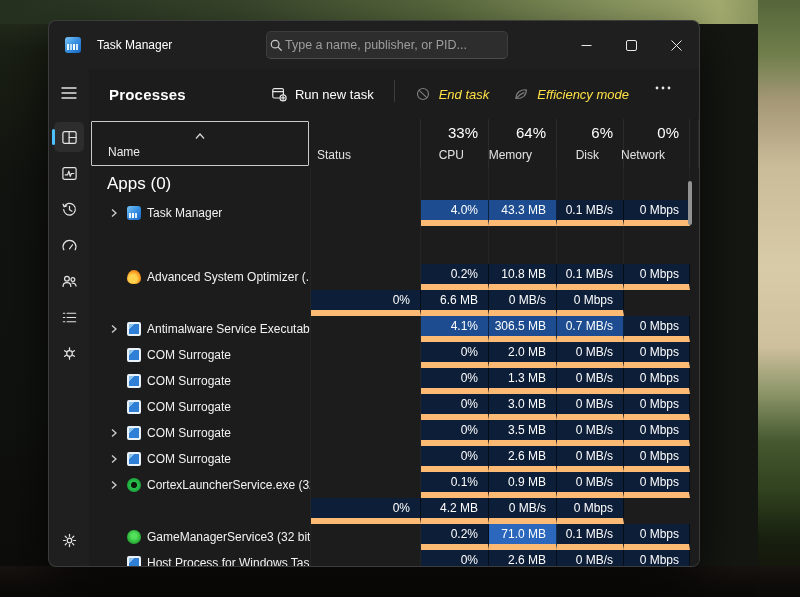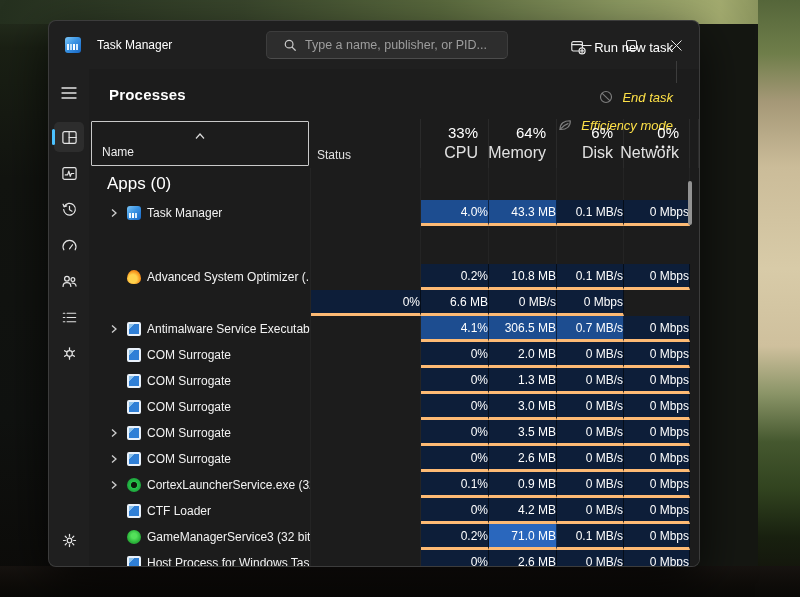--- a/index.html
+++ b/index.html
@@ -26,21 +26,21 @@
 
   
   .titlebar{height:48px;display:flex;align-items:center;padding-left:16px;position:relative;}
   .app-icon{width:16px;height:16px;border-radius:3px;position:relative;flex:0 0 16px;
     background:linear-gradient(135deg,#7cc6f7 0%,#3b94e4 45%,#1766c4 100%);}
   .app-icon::after{content:"";position:absolute;left:2px;bottom:3px;width:12px;height:6px;
     background:linear-gradient(90deg,#eaf5ff 0 2px,transparent 2px 3px,#bfe0fa 3px 5px,transparent 5px 6px,#ffffff 6px 8px,transparent 8px 9px,#d4ebfd 9px 11px,transparent 11px);}
   .win-title{margin-left:16px;font-size:12px;color:#ffffff;}
   .searchbox{position:absolute;left:217px;top:10px;width:242px;height:28px;border-radius:5px;
     background:#2d2d2d;border:1px solid #3d3d3d;border-bottom-color:#4c4c4c;
-    display:flex;align-items:center;padding:0 16px;gap:8px;}
+    display:flex;align-items:center;padding:0 2px;gap:2px;}
   .searchbox input{flex:1;background:transparent;border:none;outline:none;
     font-family:inherit;font-size:12.5px;color:#e6e6e6;}
   .searchbox input::placeholder{color:#9d9d9d;}
   .win-controls{position:absolute;right:0;top:0;height:48px;display:flex;align-items:center;}
   .wc{width:45px;height:34px;display:flex;align-items:center;justify-content:center;color:#e8e8e8;}
 
   
   .window-body{display:flex;height:497px;}
 
   
@@ -51,61 +51,61 @@
   .side-item .tile{width:30px;height:30px;border-radius:5px;display:flex;align-items:center;justify-content:center;}
   .side-item.selected .tile{background:#2d2d2d;}
   .side-item.selected .pill{position:absolute;left:3px;top:10px;width:3px;height:16px;border-radius:2px;background:var(--accent);}
   .side-settings{position:absolute;bottom:10px;left:0;width:40px;height:32px;display:flex;align-items:center;justify-content:center;}
   .sidebar svg{stroke:#e4e4e4;fill:none;stroke-width:1.3;stroke-linecap:round;stroke-linejoin:round;}
 
   
   .main{flex:1;position:relative;background:#1c1c1c;}
   .command-bar{height:50px;display:flex;align-items:center;padding:0 18px 0 20px;}
   .page-title{font-size:15px;font-weight:700;color:#ffffff;letter-spacing:.2px;}
-  .cmd-actions{margin-left:auto;display:flex;align-items:flex-end;flex-direction:column;}
+  .cmd-actions{margin-left:auto;display:flex;align-items:flex-start;gap:8px;}
   .cmd-btn{display:flex;align-items:center;gap:8px;font-size:13px;padding:6px 8px;border-radius:4px;
     background:transparent;border:none;font-family:inherit;}
   .cmd-btn.enabled{color:#ffffff;}
   .cmd-btn.disabled{color:#fde047;font-style:italic;}
   .cmd-btn svg{fill:none;stroke-width:1.3;stroke-linecap:round;stroke-linejoin:round;}
   .cmd-btn.enabled svg{stroke:#e8e8e8;}
   .cmd-btn.disabled svg{stroke:#7c7c7c;}
   .vsep{width:1px;height:22px;background:#3c3c3c;margin:0 4px;}
   .more-btn{padding:6px 10px;background:transparent;border:none;display:flex;align-items:center;}
 
   
   .table{position:absolute;top:50px;left:0;right:0;bottom:0;overflow:hidden;}
   .grid-cols{display:grid;grid-template-columns:222px 110px 68px 68px 67px 66px 1fr;}
   .thead{height:49px;}
   .th{border-right:1px solid #2a2a2a;position:relative;}
   .th-name{margin:2px;border:1px solid #c9c9c9;border-radius:1px;}
   .th-name .caret{position:absolute;top:4px;left:50%;transform:translateX(-50%);}
-  .th-name .lbl{position:absolute;left:10px;bottom:6px;font-size:12px;color:#ececec;}
+  .th-name .lbl{position:absolute;left:16px;bottom:6px;font-size:12px;color:#ececec;}
   .th-status .lbl{position:absolute;left:6px;bottom:6px;font-size:12px;color:#e2e2e2;}
   .th-usage .val{position:absolute;right:10px;top:5px;font-size:15px;color:#ffffff;}
-  .th-usage .lbl{position:absolute;right:10px;bottom:6px;font-size:16px;color:#e2e2e2;}
+  .th-usage .lbl{position:absolute;right:24px;bottom:6px;font-size:12px;color:#e2e2e2;}
   .caret svg{stroke:#d9d9d9;fill:none;stroke-width:1.2;}
 
   .group-row{height:32px;}
   .group-row .gc{border-right:1px solid #242424;}
   .group-row .gc:first-child{display:flex;align-items:center;padding-left:18px;}
   .group-label{font-size:17px;color:#ffffff;white-space:nowrap;}
   .group-row.spaced{height:38px;}
   .group-row.spaced .gc:first-child{align-items:flex-end;padding-bottom:7px;}
 
   .row{height:26px;}
   .c-name{display:flex;align-items:center;padding-left:18px;gap:6px;border-right:1px solid #242424;overflow:hidden;}
   .chev{flex:0 0 14px;display:flex;align-items:center;justify-content:center;}
   .chev svg{stroke:#cfcfcf;fill:none;stroke-width:1.3;}
   .picon{flex:0 0 14px;width:14px;height:14px;border-radius:3px;position:relative;}
   .pname{font-size:12px;color:#f2f2f2;white-space:nowrap;overflow:hidden;}
   .c-status{border-right:1px solid #242424;}
-  .c-heat{display:flex;align-items:center;justify-content:flex-end;
+  .c-heat{display:flex;align-items:center;justify-content:flex-end;padding-right:10px;
     font-size:12px;color:#ffffff;background:var(--heat0);
-    border-right:1px solid rgba(0,0,0,.55);border-bottom:3px solid #fdba74;}
+    border-right:1px solid rgba(0,0,0,.55);border-bottom:6px solid #fdba74;}
   .c-heat.heat-1{background:var(--heat1);}
   .c-heat.heat-2{background:var(--heat2);}
   .c-fill{}
 
   
   .icon-taskmanager{background:linear-gradient(135deg,#7cc6f7 0%,#3b94e4 45%,#1766c4 100%);}
   .icon-taskmanager::after{content:"";position:absolute;left:2px;bottom:2px;width:10px;height:5px;
     background:linear-gradient(90deg,#eaf5ff 0 2px,transparent 2px 3px,#ffffff 3px 5px,transparent 5px 6px,#d4ebfd 6px 8px,transparent 8px);}
   .icon-window{background:linear-gradient(135deg,#8ec3ec 0 28%,#2f7fd6 28%);border:2px solid #e9f1fa;border-radius:2px;}
   .icon-aso{border-radius:55% 55% 50% 50%/65% 65% 42% 42%;
@@ -517,29 +517,20 @@
     </div>
     <div class="c-status"></div>
     <div class="c-heat heat-0">0.1%</div>
     <div class="c-heat heat-0">0.9 MB</div>
     <div class="c-heat heat-0">0 MB/s</div>
     <div class="c-heat heat-0">0 Mbps</div>
     <div class="c-fill"></div>
   </div>
 
   <div class="row grid-cols">
-    <div class="c-name">
-      <span class="chev" style="visibility: hidden;">
-        <svg width="10" height="10" viewBox="0 0 10 10">
-                    <polyline points="3,1.5 7,5 3,8.5"></polyline>
-                  </svg>
-      </span>
-      <span class="picon icon-window"></span>
-      <span class="pname">CTF Loader</span>
-    </div>
     <div class="c-status"></div>
     <div class="c-heat heat-0">0%</div>
     <div class="c-heat heat-0">4.2 MB</div>
     <div class="c-heat heat-0">0 MB/s</div>
     <div class="c-heat heat-0">0 Mbps</div>
     <div class="c-fill"></div>
   </div>
 
   <div class="row grid-cols">
     <div class="c-name">

